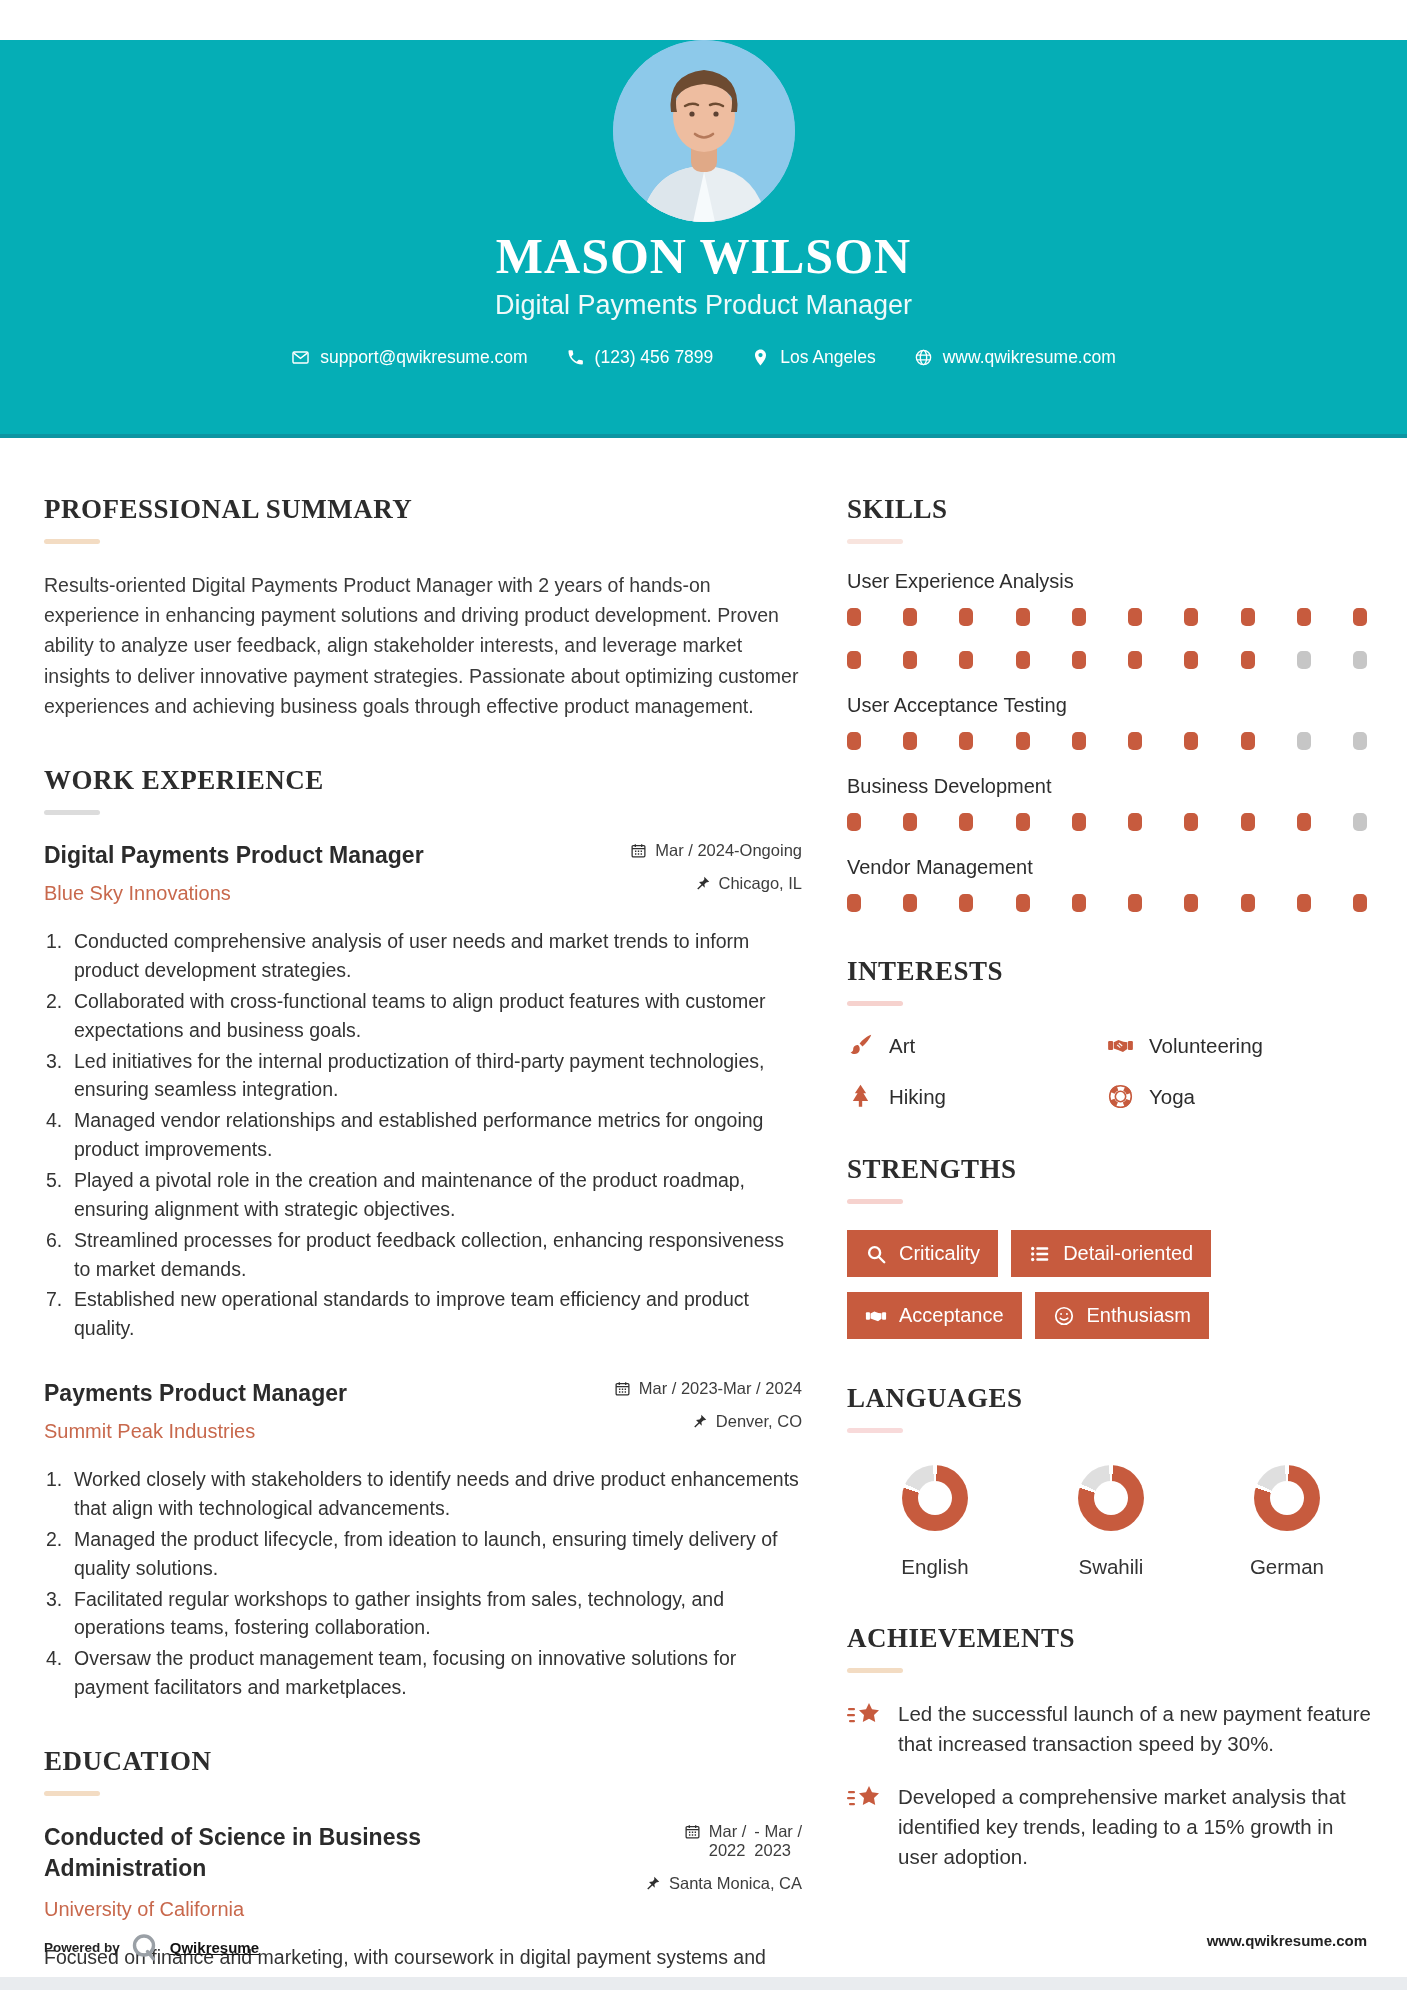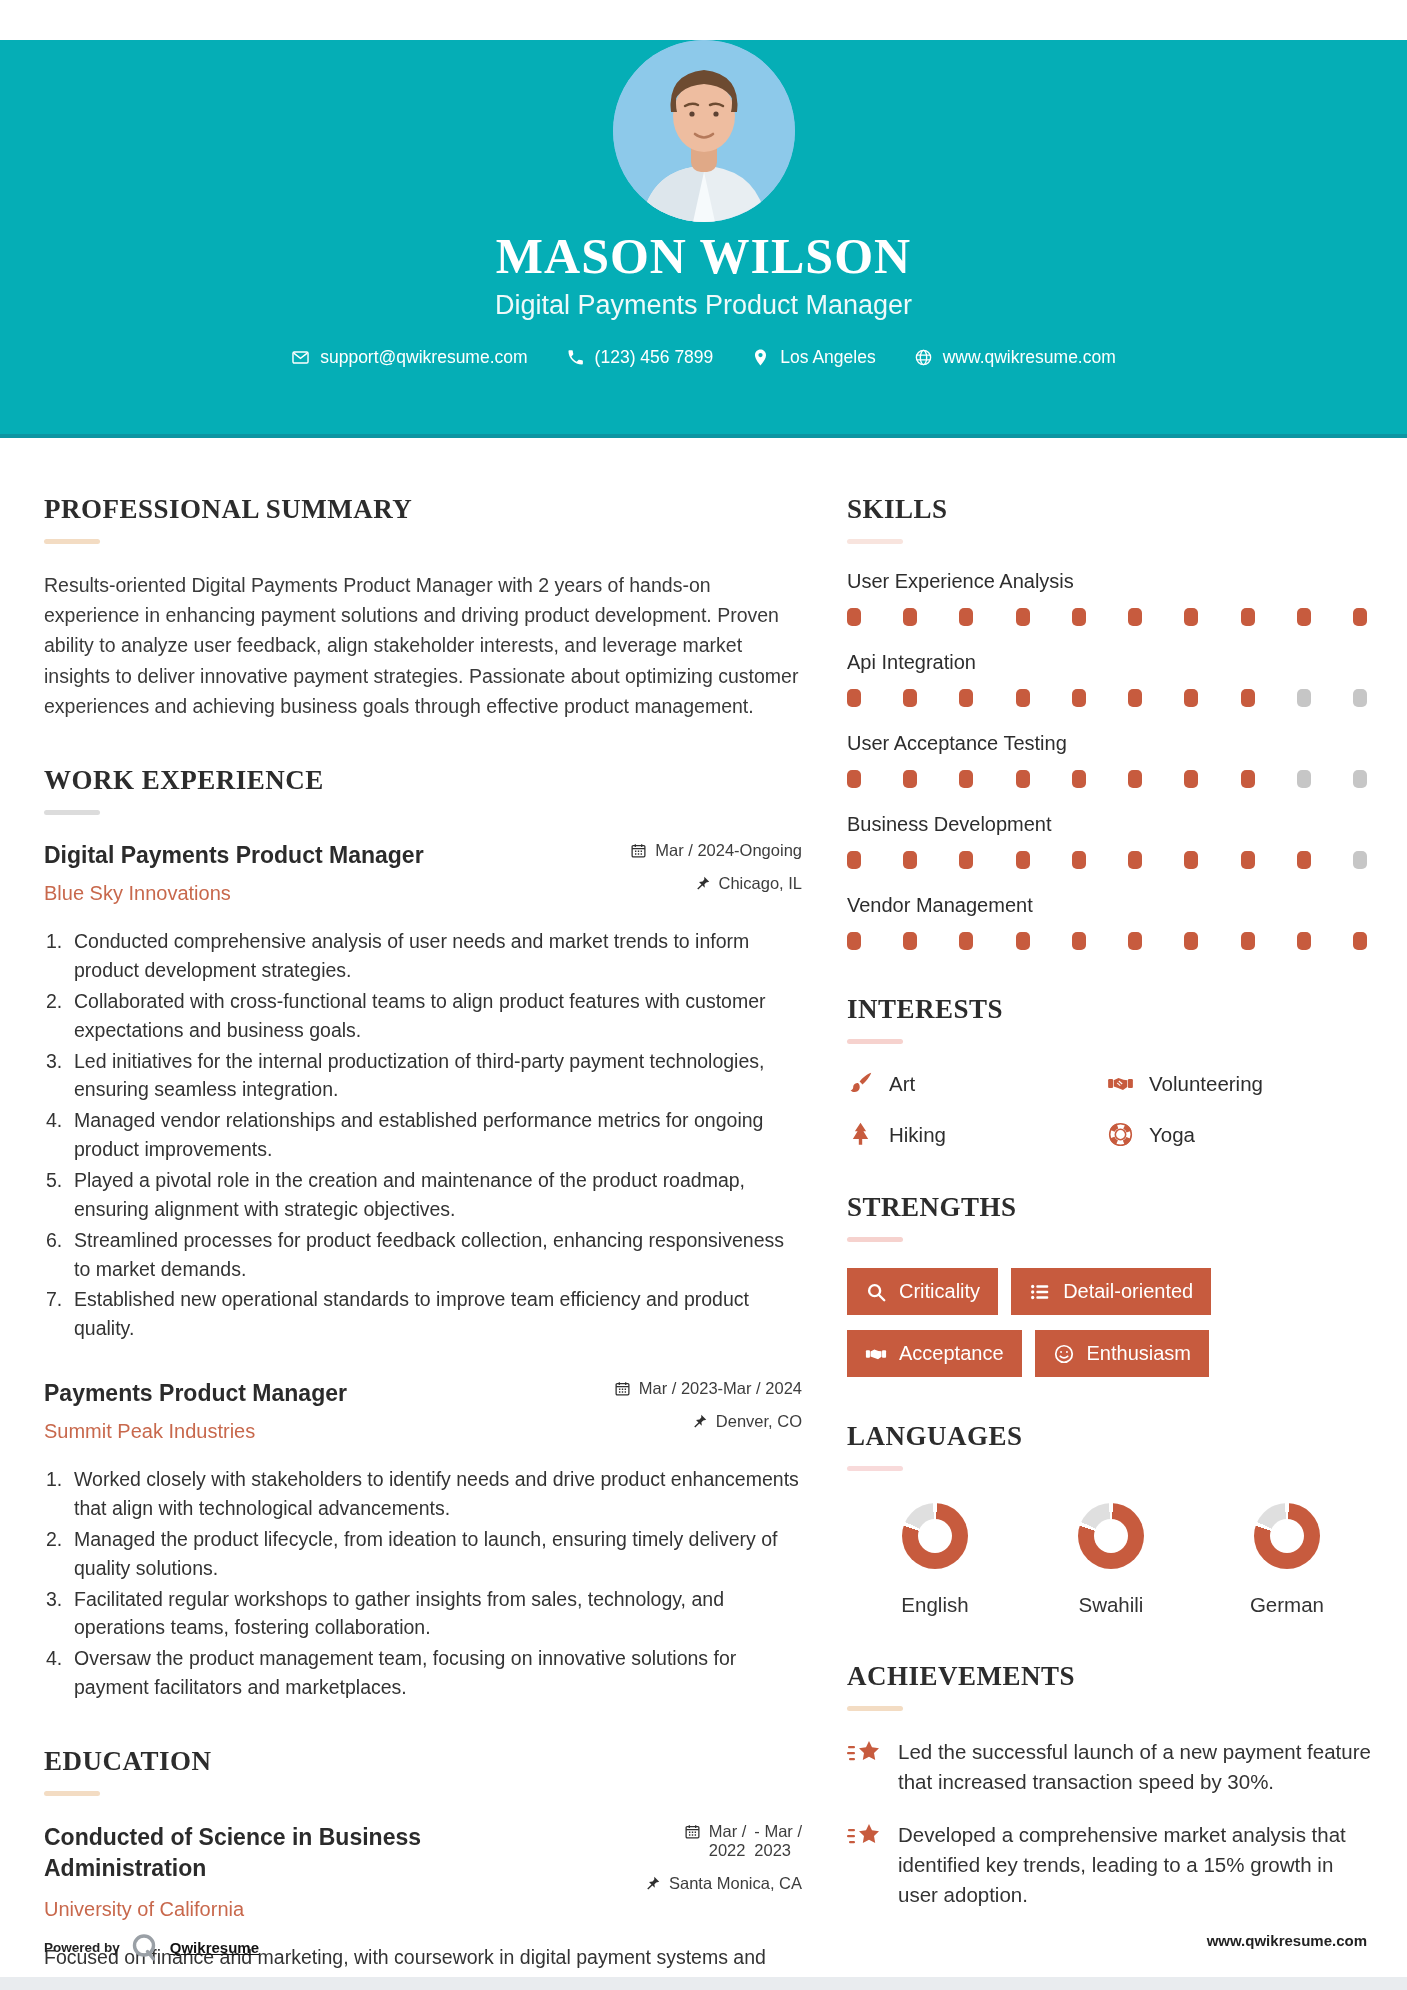--- a/index.html
+++ b/index.html
@@ -330,21 +330,20 @@
                 <span class="dot"></span>
                 <span class="dot"></span>
                 <span class="dot"></span>
                 <span class="dot"></span>
                 <span class="dot"></span>
                 <span class="dot"></span>
                 <span class="dot"></span>
               </div>
   </div>
             <div class="skill">
-    <div class="skill-name">Api Integration</div>
     <div class="dots">
                 <span class="dot"></span>
                 <span class="dot"></span>
                 <span class="dot"></span>
                 <span class="dot"></span>
                 <span class="dot"></span>
                 <span class="dot"></span>
                 <span class="dot"></span>
                 <span class="dot"></span>
                 <span class="dot off"></span>

